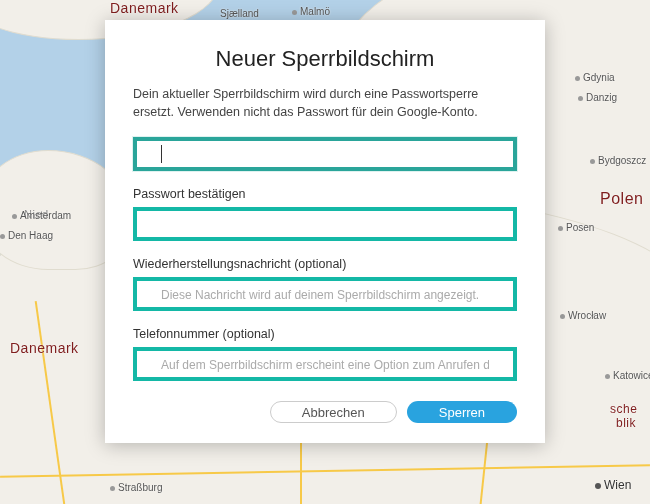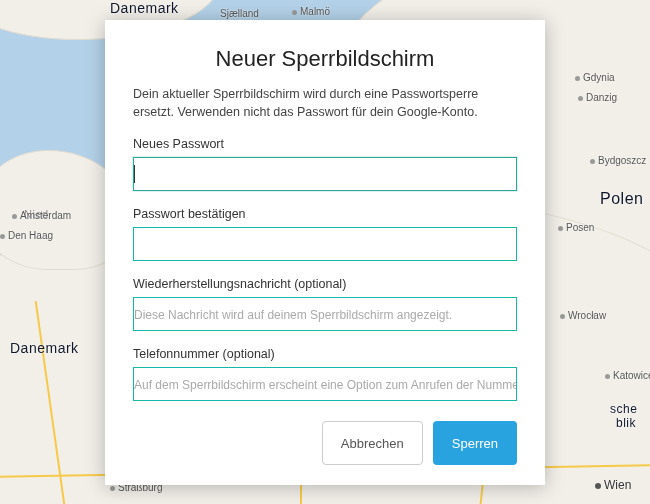--- a/index.html
+++ b/index.html
@@ -7,58 +7,58 @@
   .map {
     position: absolute; inset: 0;
     background: #b3d1e8;
   }
   .land {
     position: absolute; background: #f2efe9; border: 1px solid #e0dccf;
   }
   .road { position: absolute; background: #f7c948; }
   .city { position: absolute; font-size: 10px; color: #555; white-space: nowrap; text-shadow: 0 0 2px #fff; }
   .city.big { font-size: 12px; color: #333; }
-  .country { position: absolute; font-size: 14px; color: #0f172a; letter-spacing: 0.5px; white-space: nowrap; text-shadow: 0 0 2px #fff; }
+  .country { position: absolute; font-size: 14px; color: #7f1d1d; letter-spacing: 0.5px; white-space: nowrap; text-shadow: 0 0 2px #fff; }
   .dot { display:inline-block; width:5px; height:5px; background:#999; border-radius:50%; margin-right:3px; vertical-align:middle;}
 
   .modal {
     position: absolute;
     left: 105px; top: 20px;
     width: 440px;
     background: #fff;
     box-shadow: 0 2px 18px rgba(0,0,0,0.25);
     padding: 26px 28px 20px 28px;
   }
   .modal h1 {
     font-size: 22px; font-weight: 400; color: #222; margin-bottom: 14px; text-align: center;
   }
   .modal p.desc {
     font-size: 12.5px; color: #444; line-height: 1.4; margin-bottom: 16px;
   }
   .field-label {
     font-size: 12.5px; color: #333; margin-bottom: 6px; display: block;
   }
   .field-input {
-    width: 100%; height: 34px; border: 1px solid #14b8a6;
-    padding: 6px 0; font-size: 13px; color: #333; margin-bottom: 16px;
+    width: 100%; height: 34px; border: 4px solid #14b8a6;
+    padding: 6px 24px; font-size: 13px; color: #333; margin-bottom: 16px;
     outline: none; background:#fff;
   }
   .field-input.focused {
     border-color: #2aa59a;
     box-shadow: 0 0 0 1px rgba(42,165,154,0.15);
   }
   .field-input::placeholder { color: #aaa; font-size: 12px; }
   .cursor {
     display:inline-block; width:1px; height:18px; background:#333; vertical-align:middle;
   }
   .buttons {
     display: flex; justify-content: flex-end; gap: 10px; margin-top: 4px;
   }
   .btn {
-    height: 44px; padding: 0 18px; font-size: 13px; border-radius: 4px;
+    height: 22px; padding: 0 31px; font-size: 13px; border-radius: 12px;
     border: 1px solid transparent; cursor: pointer;
     display: inline-flex; align-items: center; justify-content: center;
   }
   .btn-secondary {
     background: #fff; color: #555; border-color: #ccc;
   }
   .btn-primary {
     background: #29a3df; color: #fff;
   }
 </style>
@@ -94,21 +94,20 @@
   <span class="city big" style="left:595px; top:478px;"><span class="dot" style="background:#555;width:6px;height:6px;"></span><span>Wien</span></span>
   <span class="city" style="left:110px; top:482px;"><span class="dot"></span><span>Straßburg</span></span>
   <span class="city" style="left:12px; top:184px;margin-top:26px;"><span class="dot"></span><span>Amsterdam</span></span>
   <span class="city" style="left:0px; top:230px;"><span class="dot"></span><span>Den Haag</span></span>
 </div>
 
 <div class="modal">
   <h1>Neuer Sperrbildschirm</h1>
   <p class="desc">Dein aktueller Sperrbildschirm wird durch eine Passwortsperre ersetzt. Verwenden nicht das Passwort für dein Google-Konto.</p>
 
-  <label class="field-label">Neues Passwort</label>
   <div class="field-input focused" style="display:flex;align-items:center;">
     <span class="cursor"></span>
   </div>
 
   <label class="field-label">Passwort bestätigen</label>
   <input type="password" class="field-input" placeholder="" style="">
 
   <label class="field-label">Wiederherstellungsnachricht (optional)</label>
   <input type="text" class="field-input" placeholder="Diese Nachricht wird auf deinem Sperrbildschirm angezeigt." style="">
 

